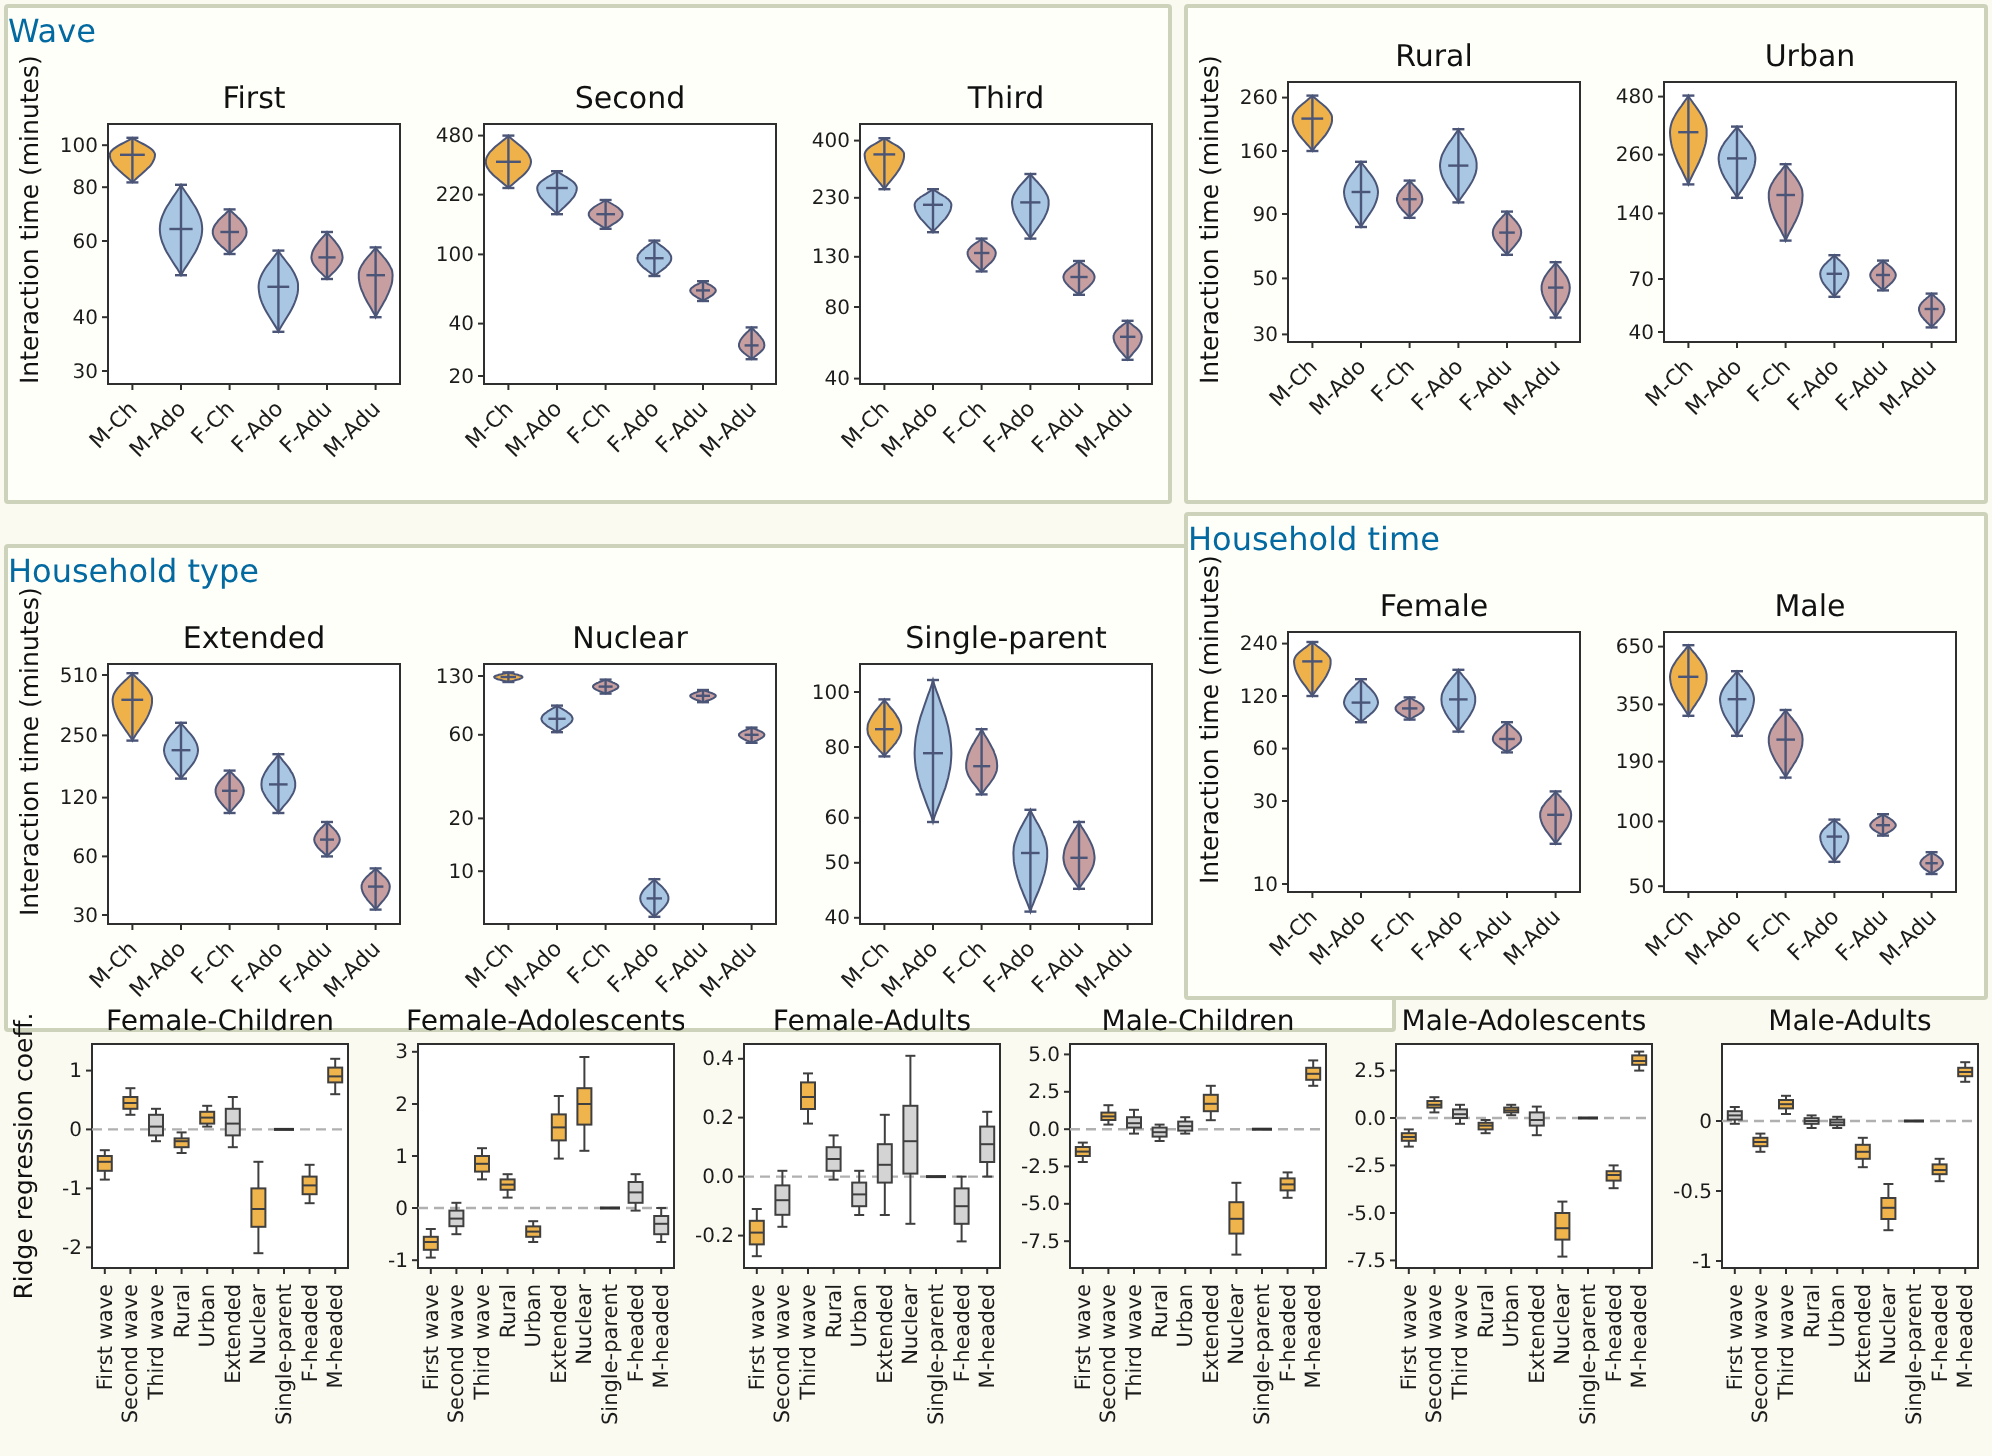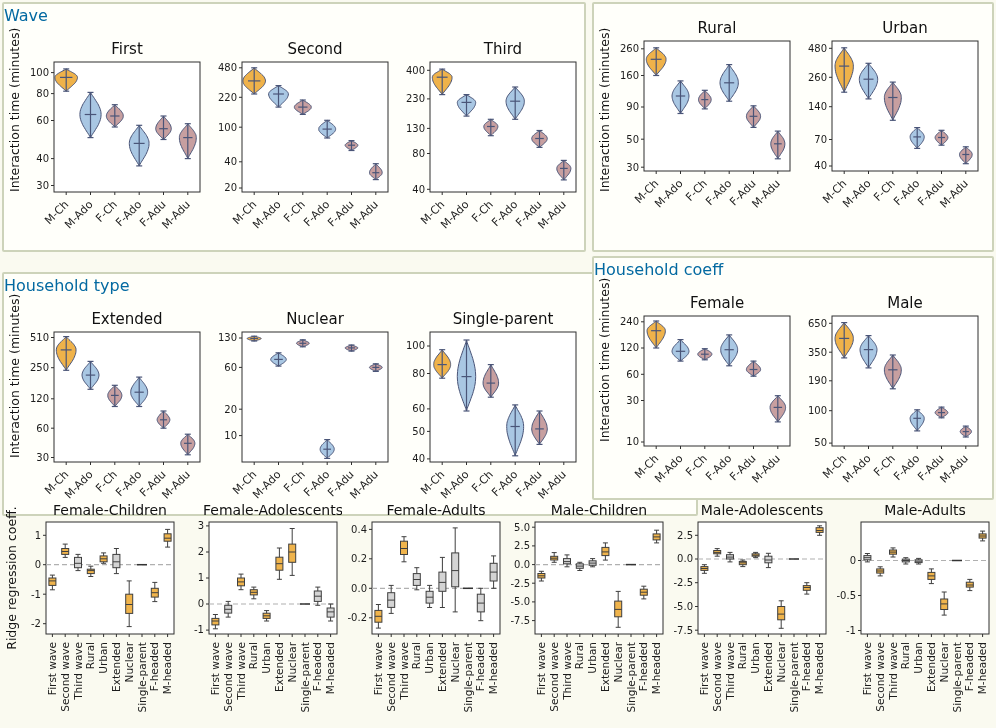--- a/index.html
+++ b/index.html
@@ -574,21 +574,21 @@
               <line x1="142.5" y1="101.0" x2="148.5" y2="101.0" stroke="#4A5578" stroke-width="1.2"></line>
               <line x1="142.5" y1="134.4" x2="148.5" y2="134.4" stroke="#4A5578" stroke-width="1.2"></line>
               <line x1="141.2" y1="118.9" x2="149.8" y2="118.9" stroke="#4A5578" stroke-width="1.2"></line>
             </g>
             <line class="tick" x1="169.8" y1="152" x2="169.8" y2="155"></line>
             <text class="cat-lab" x="172.8" y="165" text-anchor="end" transform="rotate(-45 172.8 165)">M-Adu</text>
           </svg>
         </div>
       </div>
       <div class="group-box" style="left: 592px; top: 256px; width: 402px; height: 244px;">
-        <div class="group-title">Household coeff</div>
+        <div class="group-title">Household time</div>
         <div class="ylab" style="left:3px;top:184px;width:150px;">Interaction time (minutes)</div>
         <div class="panels">
           <svg width="188" height="212">
             <text x="109" y="14" class="sub-title" text-anchor="middle">Female</text>
             <rect x="36" y="22" width="146" height="130" class="plot-frame"></rect>
             <line class="tick" x1="33" y1="27.8" x2="36" y2="27.8"></line>
             <text class="tick-lab" x="31" y="31.1" text-anchor="end">240</text>
             <line class="tick" x1="33" y1="54.0" x2="36" y2="54.0"></line>
             <text class="tick-lab" x="31" y="57.3" text-anchor="end">120</text>
             <line class="tick" x1="33" y1="80.3" x2="36" y2="80.3"></line>

